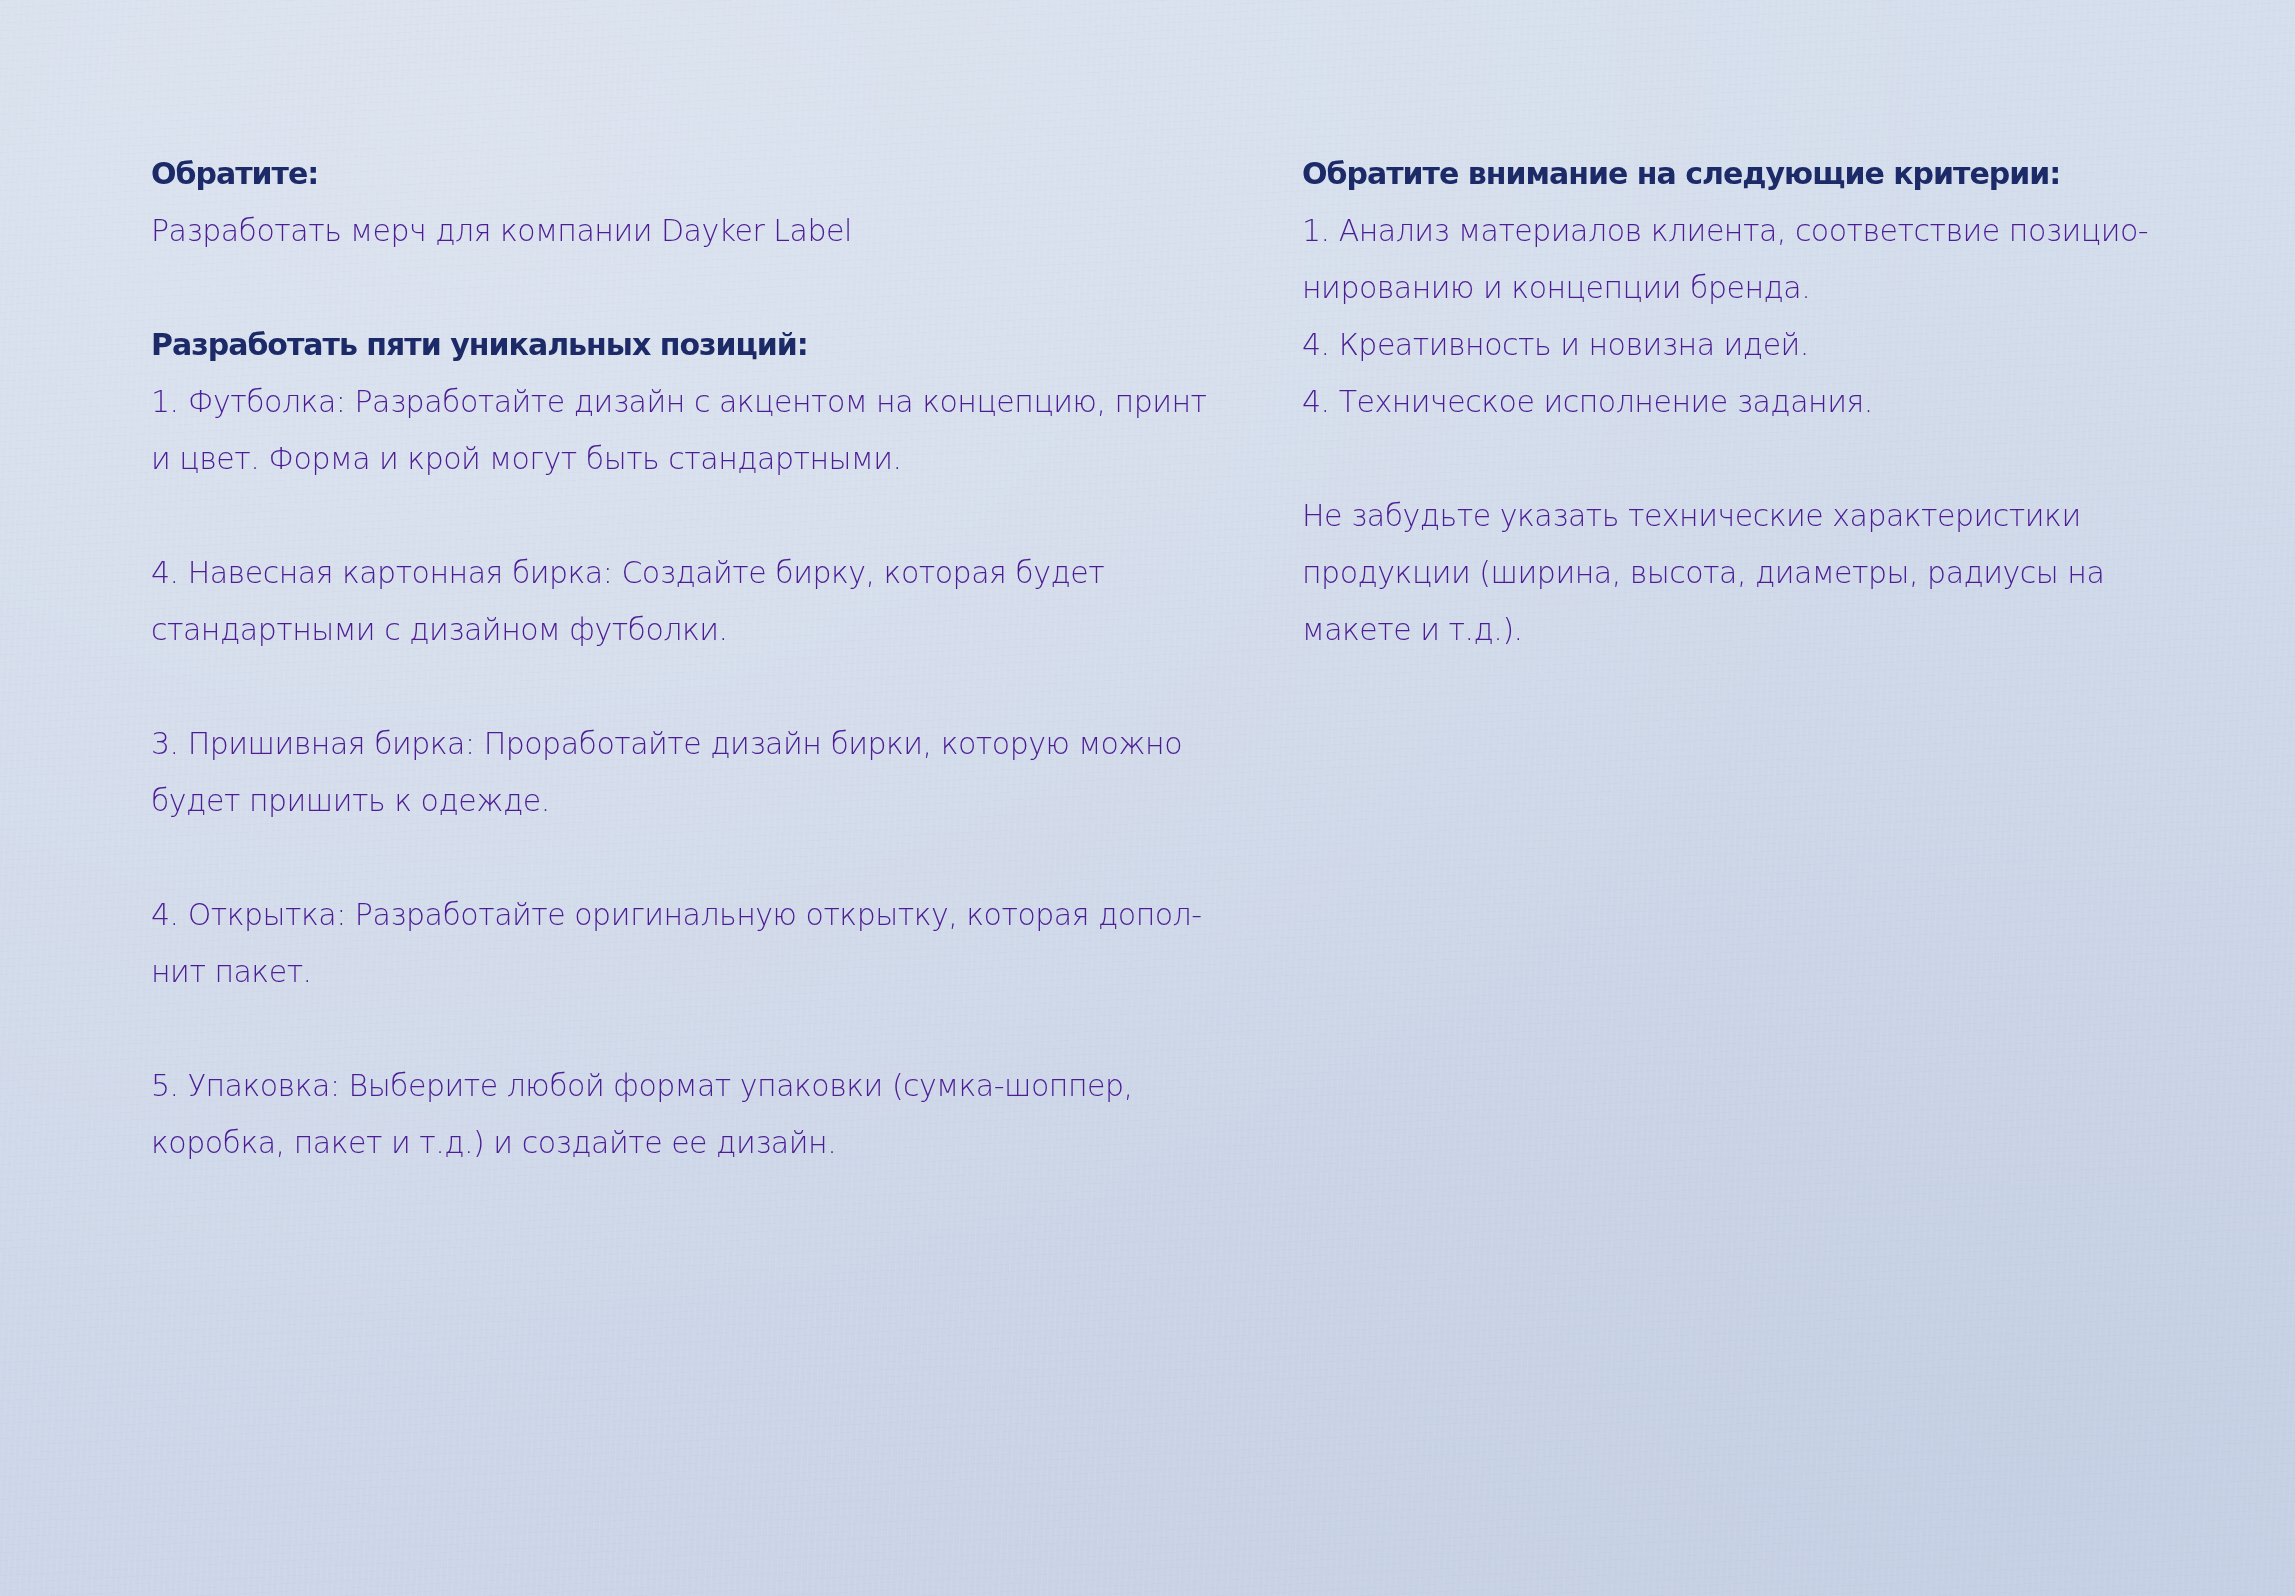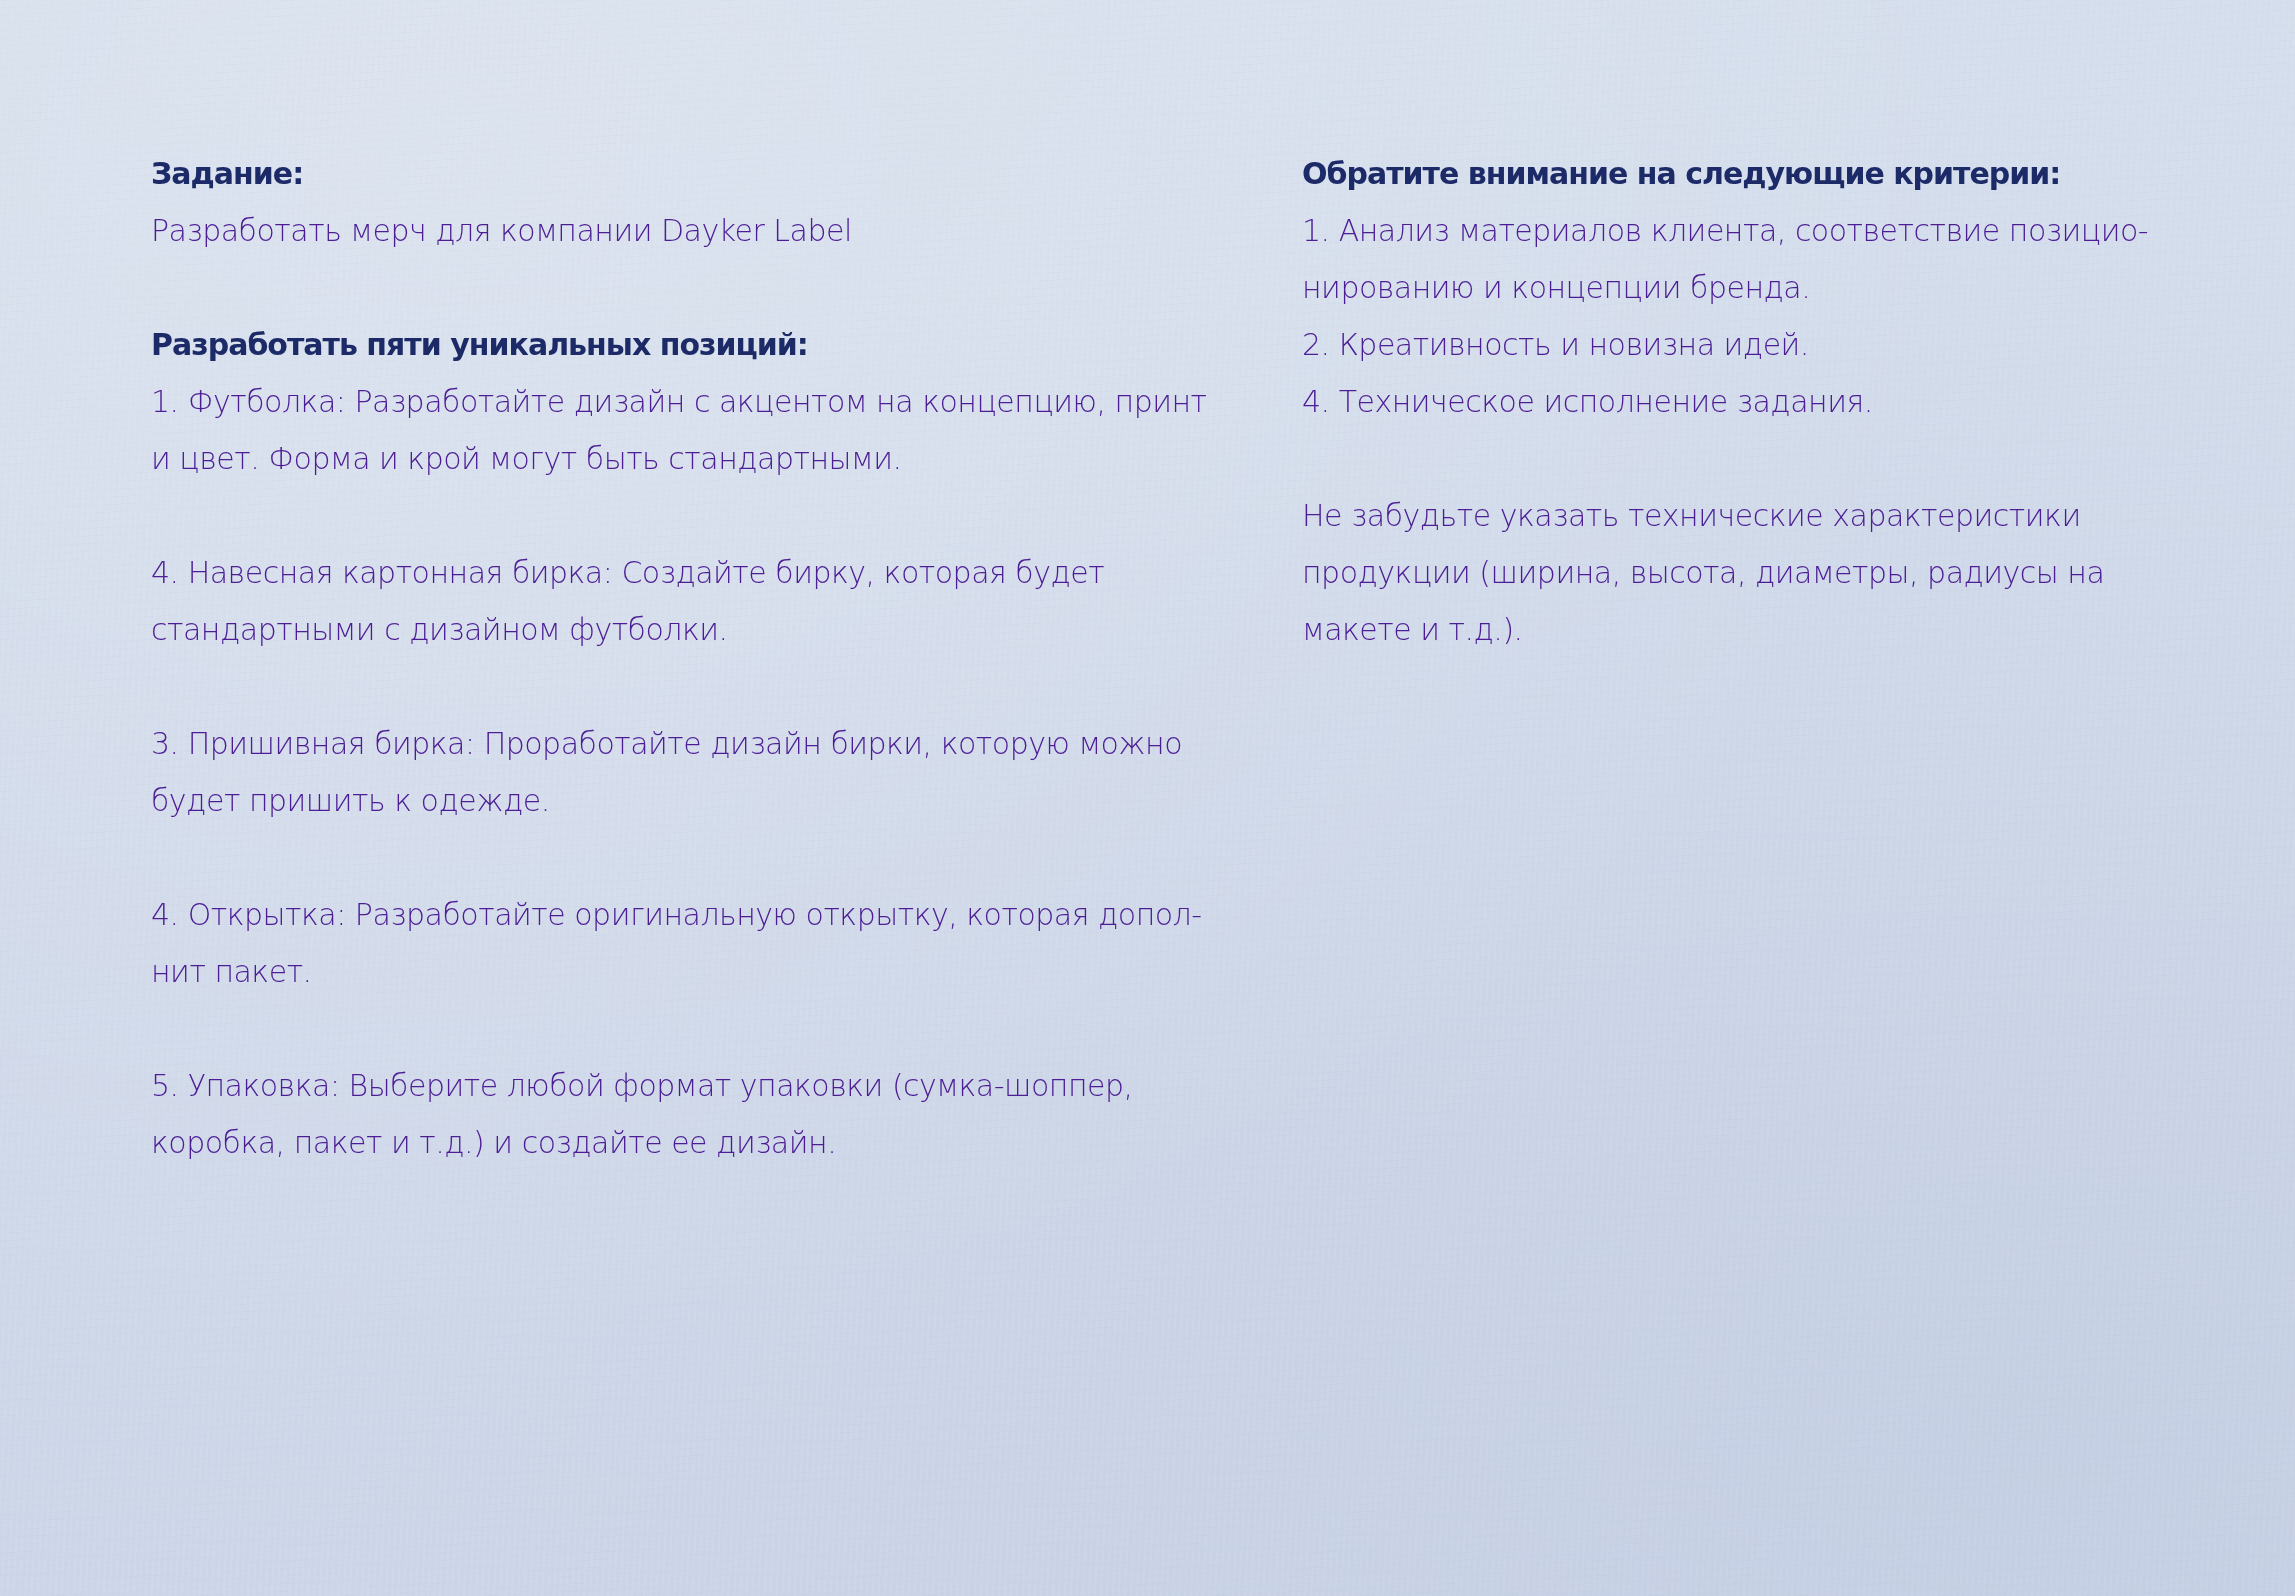--- a/index.html
+++ b/index.html
@@ -47,21 +47,21 @@
       letter-spacing: -1px;
     }
     .gap { height: 57px; }
   </style>
 </head>
 <body>
 
 <div class="texture"></div>
 
 <div class="column col-left">
-  <div class="line heading">Задание:</div>
+  <div class="line heading">Обратите:</div>
   <div class="line">Разработать мерч для компании Dayker Label</div>
   <div class="gap"></div>
   <div class="line heading">Разработать пяти уникальных позиций:</div>
 
   <div>
     <div class="line">1. Футболка: Разработайте дизайн с акцентом на концепцию, принт</div>
     <div class="line">и цвет. Форма и крой могут быть стандартными.</div>
   </div>
   <div class="gap"></div>
 
@@ -87,21 +87,21 @@
     <div class="line">5. Упаковка: Выберите любой формат упаковки (сумка-шоппер,</div>
     <div class="line">коробка, пакет и т.д.) и создайте ее дизайн.</div>
   </div>
 </div>
 
 <div class="column col-right">
   <div class="line heading">Обратите внимание на следующие критерии:</div>
   <div>
     <div class="line">1. Анализ материалов клиента, соответствие позицио-</div>
     <div class="line">нированию и концепции бренда.</div>
-    <div class="line">2. Креативность и новизна идей.</div>
+    <div class="line">4. Креативность и новизна идей.</div>
     <div class="line">4. Техническое исполнение задания.</div>
   </div>
   <div class="gap"></div>
   <div>
     <div class="line">Не забудьте указать технические характеристики</div>
     <div class="line">продукции (ширина, высота, диаметры, радиусы на</div>
     <div class="line">макете и т.д.).</div>
   </div>
   <div class="gap"></div>
 </div>

